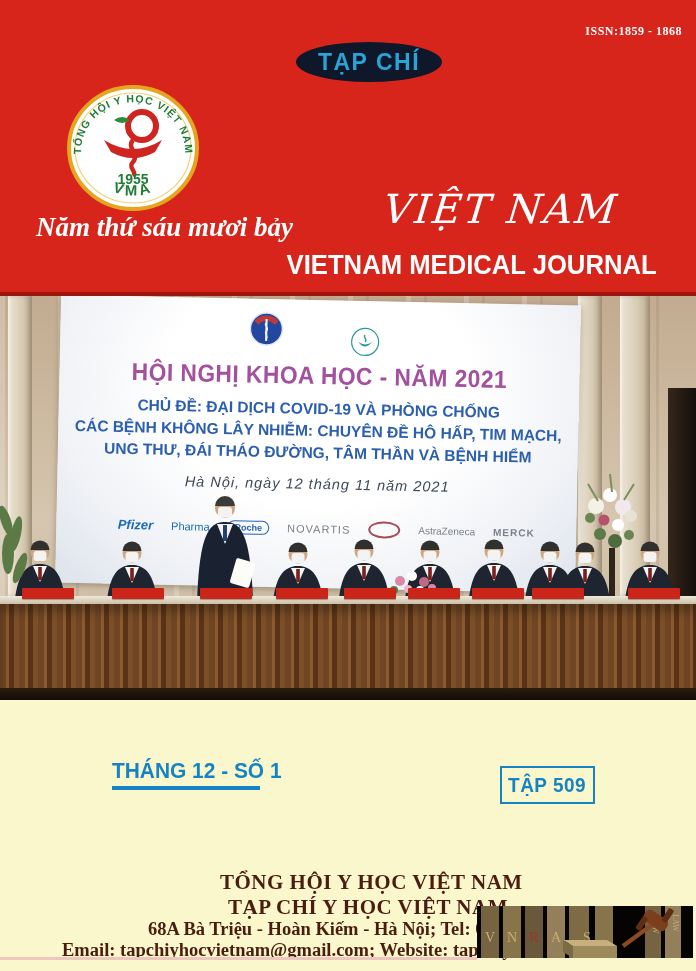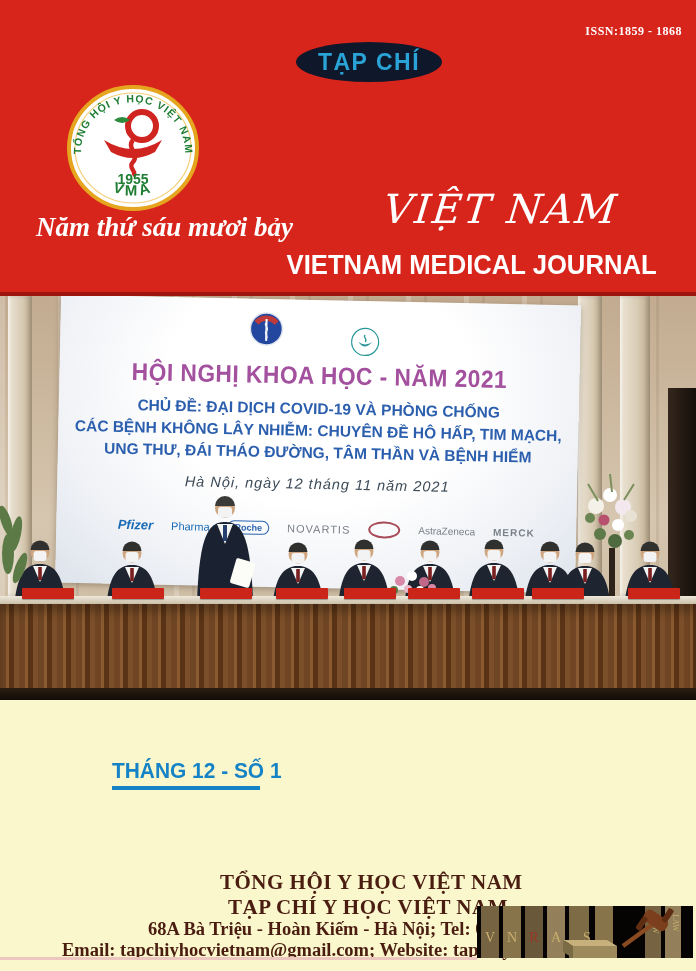--- a/index.html
+++ b/index.html
@@ -248,20 +248,23 @@
     <div class="plate" style="left:472px;"></div>
     <div class="plate" style="left:532px;"></div>
     <div class="plate" style="left:628px;"></div>
   </div>
 
   <div id="bottom"></div>
 
   <div class="issue-month">THÁNG 12 - SỐ 1</div>
   <div class="issue-rule"></div>
 
+  <div class="volume-box">
+    <span>TẬP 509</span>
+  </div>
 
   <div class="f-line f-org">TỔNG HỘI Y HỌC VIỆT NAM</div>
   <div class="f-line f-journal">TẠP CHÍ Y HỌC VIỆT NAM</div>
   <div class="f-line f-addr">68A Bà Triệu - Hoàn Kiếm - Hà Nội; Tel: 024-</div>
   <div class="f-line f-mail">Email: tapchiyhocvietnam@gmail.com; Website: tapchiyho</div>
 
   <div id="pink-rule"></div>
 
   <svg id="corner-img" viewBox="0 0 216 52">
     <rect x="0" y="0" width="216" height="52" fill="#060402"></rect>

